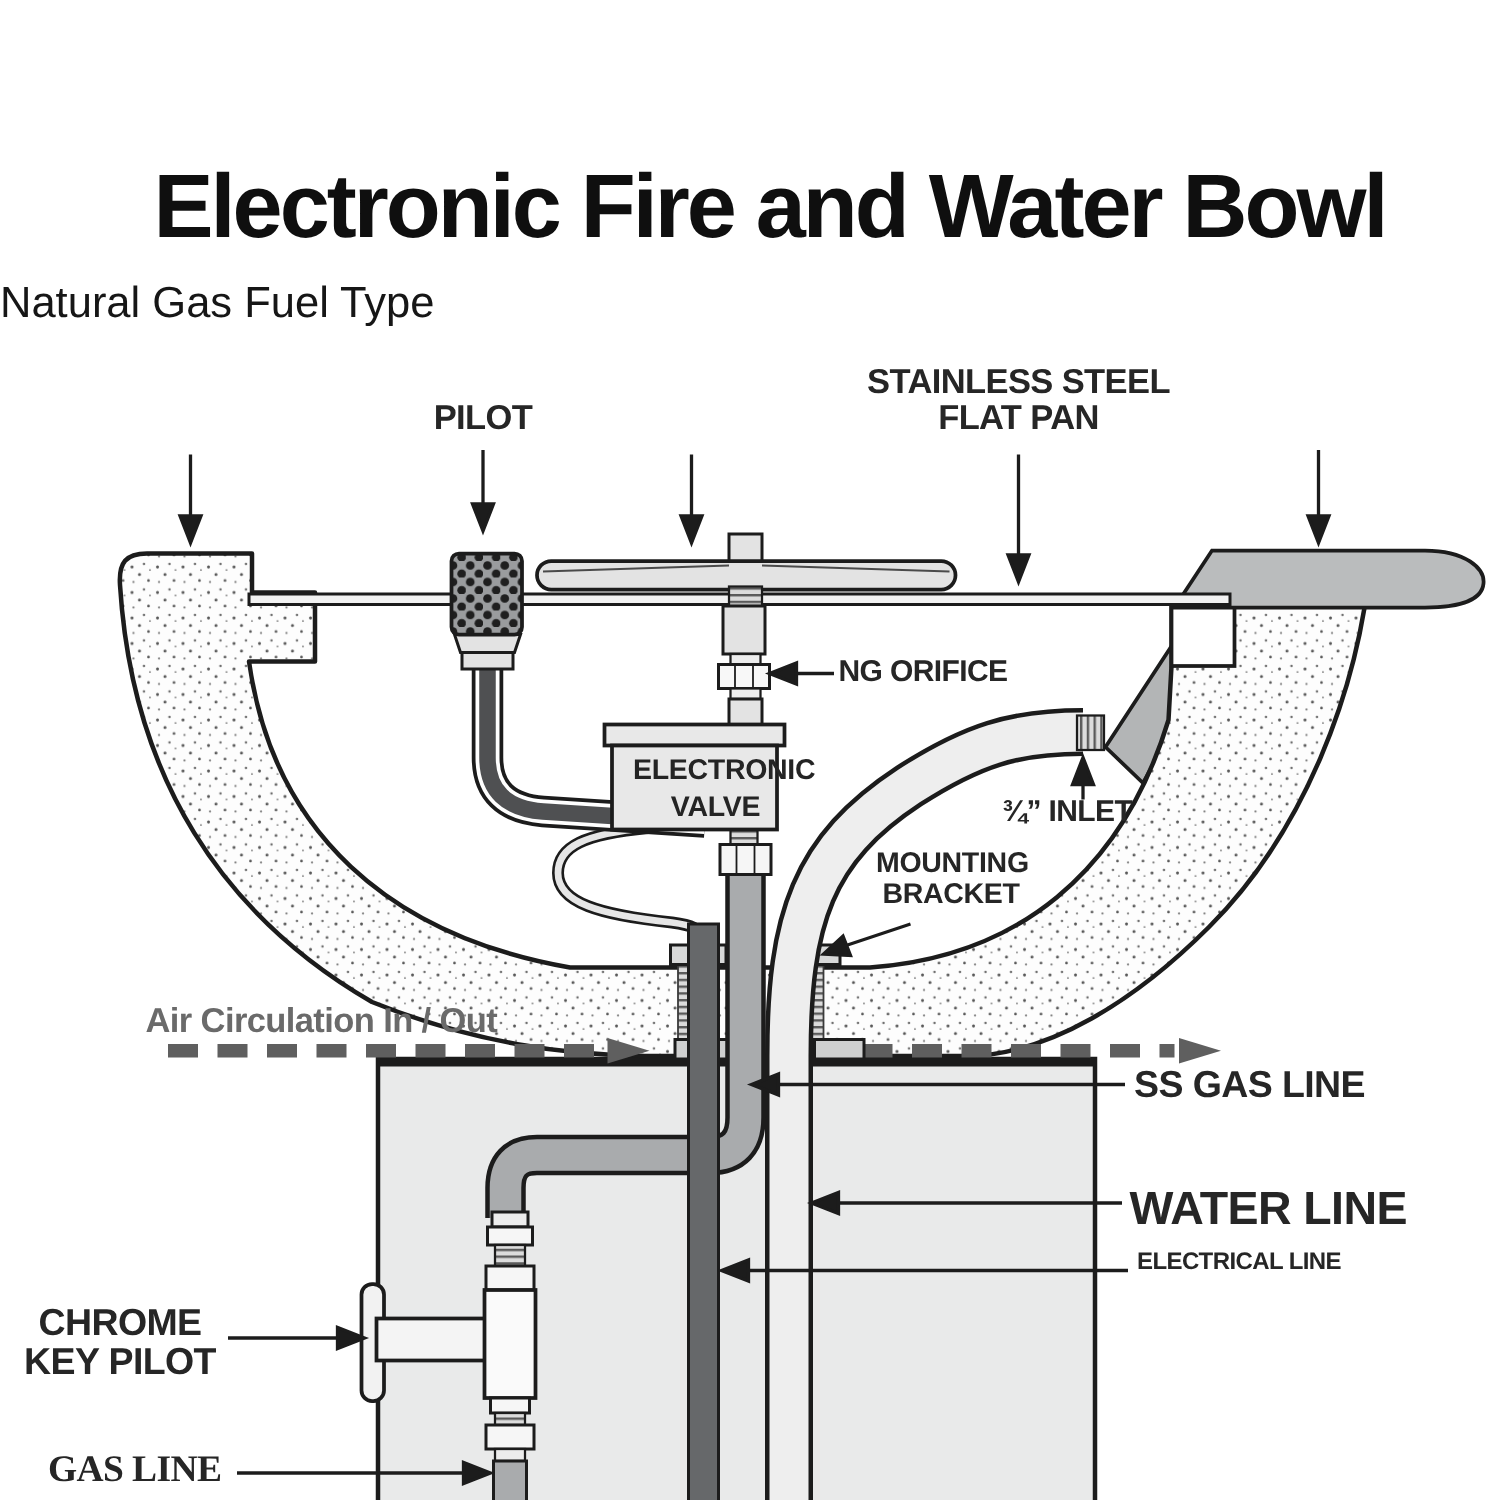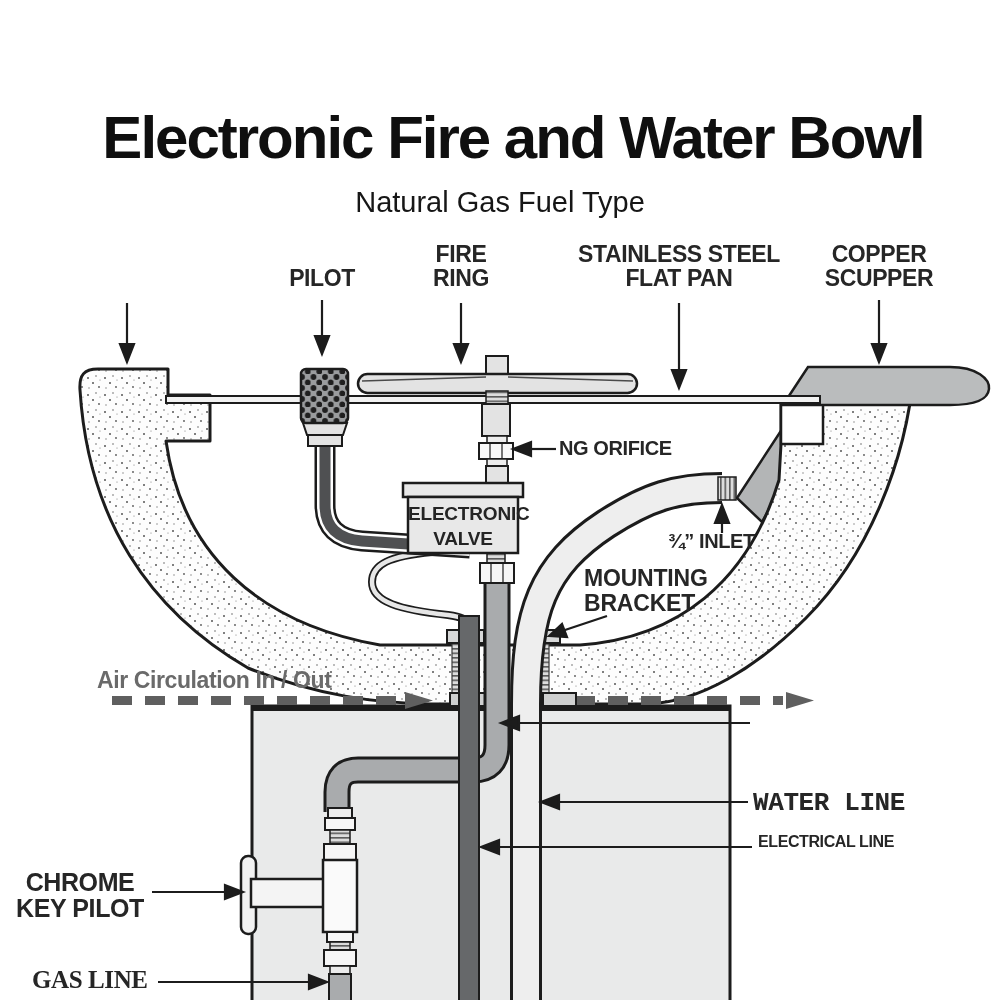--- a/index.html
+++ b/index.html
@@ -2,25 +2,25 @@
 <html><head>
 <meta charset="utf-8">
 <style>
   html,body{margin:0;padding:0;background:#ffffff;}
   #page{position:relative;width:1000px;height:1000px;background:#fff;overflow:hidden;
         font-family:"Liberation Sans",sans-serif;color:#1c1c1c;}
   #diagram-svg{position:absolute;left:0;top:0;}
   .abs{position:absolute;}
   .title{width:1000px;text-align:center;font-size:60px;font-weight:700;letter-spacing:-2px;
          white-space:nowrap;color:#0f0f0f;margin-left:13px;}
-  .subtitle{width:1000px;text-align:center;font-size:29px;font-weight:400;color:#161616;}
+  .subtitle{width:1000px;text-align:left;font-size:29px;font-weight:400;color:#161616;}
   .cap{font-weight:700;font-size:23px;letter-spacing:-0.4px;line-height:1.04;color:#262626;
        text-align:center;}
   .cap-left{font-weight:700;font-size:20px;letter-spacing:-0.4px;color:#262626;white-space:nowrap;}
-  .cap-sm{font-weight:700;font-size:23px;letter-spacing:-0.2px;line-height:1.1;color:#262626;text-align:left;}
+  .cap-sm{font-weight:700;font-size:19px;letter-spacing:-0.2px;line-height:1.1;color:#262626;text-align:center;}
   .air{font-weight:700;font-size:23px;letter-spacing:-0.4px;color:#6a6a6a;white-space:nowrap;}
   .valvetext{font-weight:700;font-size:19px;line-height:1.3;letter-spacing:-0.2px;color:#242424;
              text-align:center;}
 </style>
 </head>
 <body>
 
 <div id="page">
 
   <svg id="diagram-svg" width="1000" height="1000" viewBox="0 0 1000 1000">
@@ -191,27 +191,26 @@
         <polygon points="243,892 225,885 225,899"></polygon>
       <line x1="158" y1="982" x2="310" y2="982"></line>
         <polygon points="327,982 309,975 309,989"></polygon>
     </g>
   </svg>
 
   <div class="abs title" style="left:0;top:103px;">Electronic Fire and Water Bowl</div>
   <div class="abs subtitle" style="left:0;top:186px;">Natural Gas Fuel Type</div>
 
   <div class="abs cap" style="left:262px;top:267px;width:120px;">PILOT</div>
-  <div class="abs cap" style="left:411px;top:243px;width:100px;">FIRE RING</div>
   <div class="abs cap" style="left:569px;top:243px;width:220px;">STAINLESS STEEL FLAT PAN</div>
-  <div class="abs cap" style="left:809px;top:243px;width:140px;">COPPER SCUPPER</div>
 
   <div class="abs cap-left" style="left:559px;top:437px;">NG ORIFICE</div>
-  <div class="abs valvetext" style="left:408px;top:502px;width:110px;">ELECTRONIC VALVE</div>
+  <div class="abs valvetext" style="left:408px;top:502px;width:110px;padding-left:14px;">ELECTRONIC VALVE</div>
   <div class="abs cap-left" style="left:668px;top:530px;">¾” INLET</div>
   <div class="abs cap-sm" style="left:584px;top:566px;width:100px;">MOUNTING BRACKET</div>
   <div class="abs air" style="left:97px;top:667px;">Air Circulation In / Out</div>
 
-  <div class="abs cap-left" style="left:753px;top:788px;font-size:26px;font-family:Liberation Mono, monospace;">WATER LINE</div>
+  <div class="abs cap-left" style="left:756px;top:709px;font-size:25px;">SS GAS LINE</div>
+  <div class="abs cap-left" style="left:753px;top:788px;font-size:31px;">WATER LINE</div>
   <div class="abs cap-left" style="left:758px;top:833px;font-size:16px;">ELECTRICAL LINE</div>
   <div class="abs cap" style="left:10px;top:869px;width:140px;font-size:25px;">CHROME KEY PILOT</div>
   <div class="abs cap-left" style="left:32px;top:966px;font-size:25px;font-family:Liberation Serif, serif;">GAS LINE</div>
 </div>
 
 </body></html>

